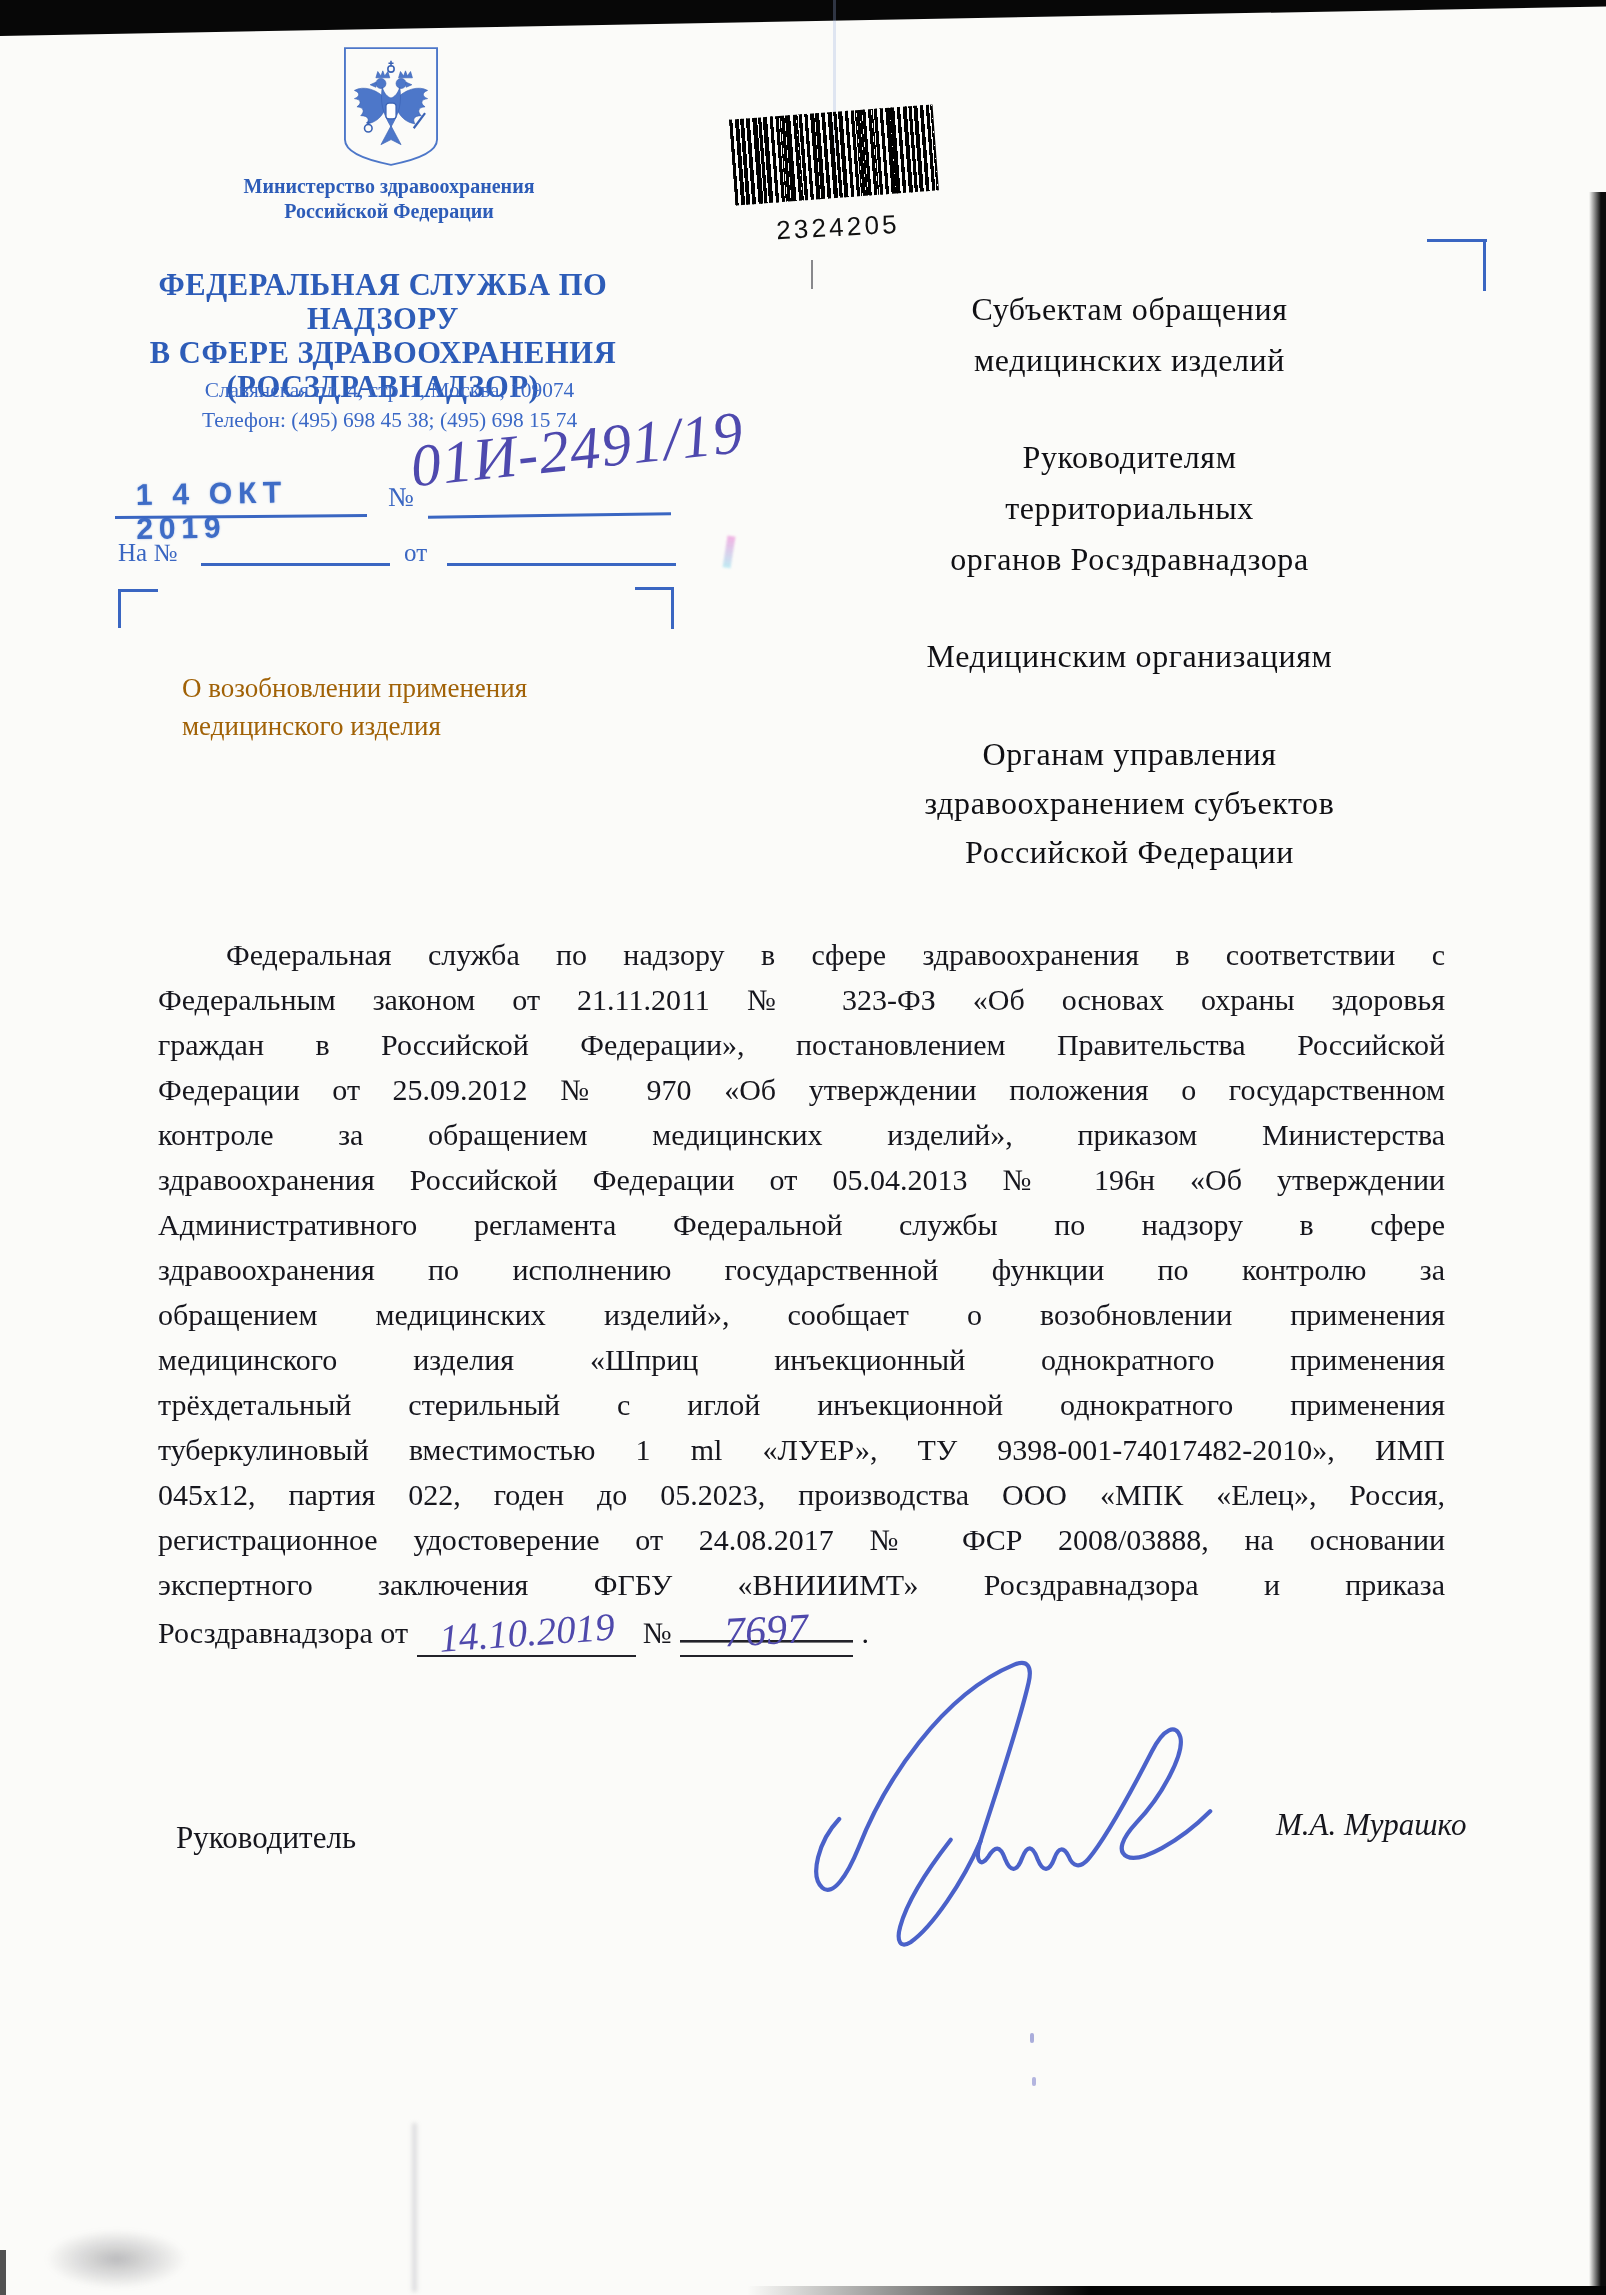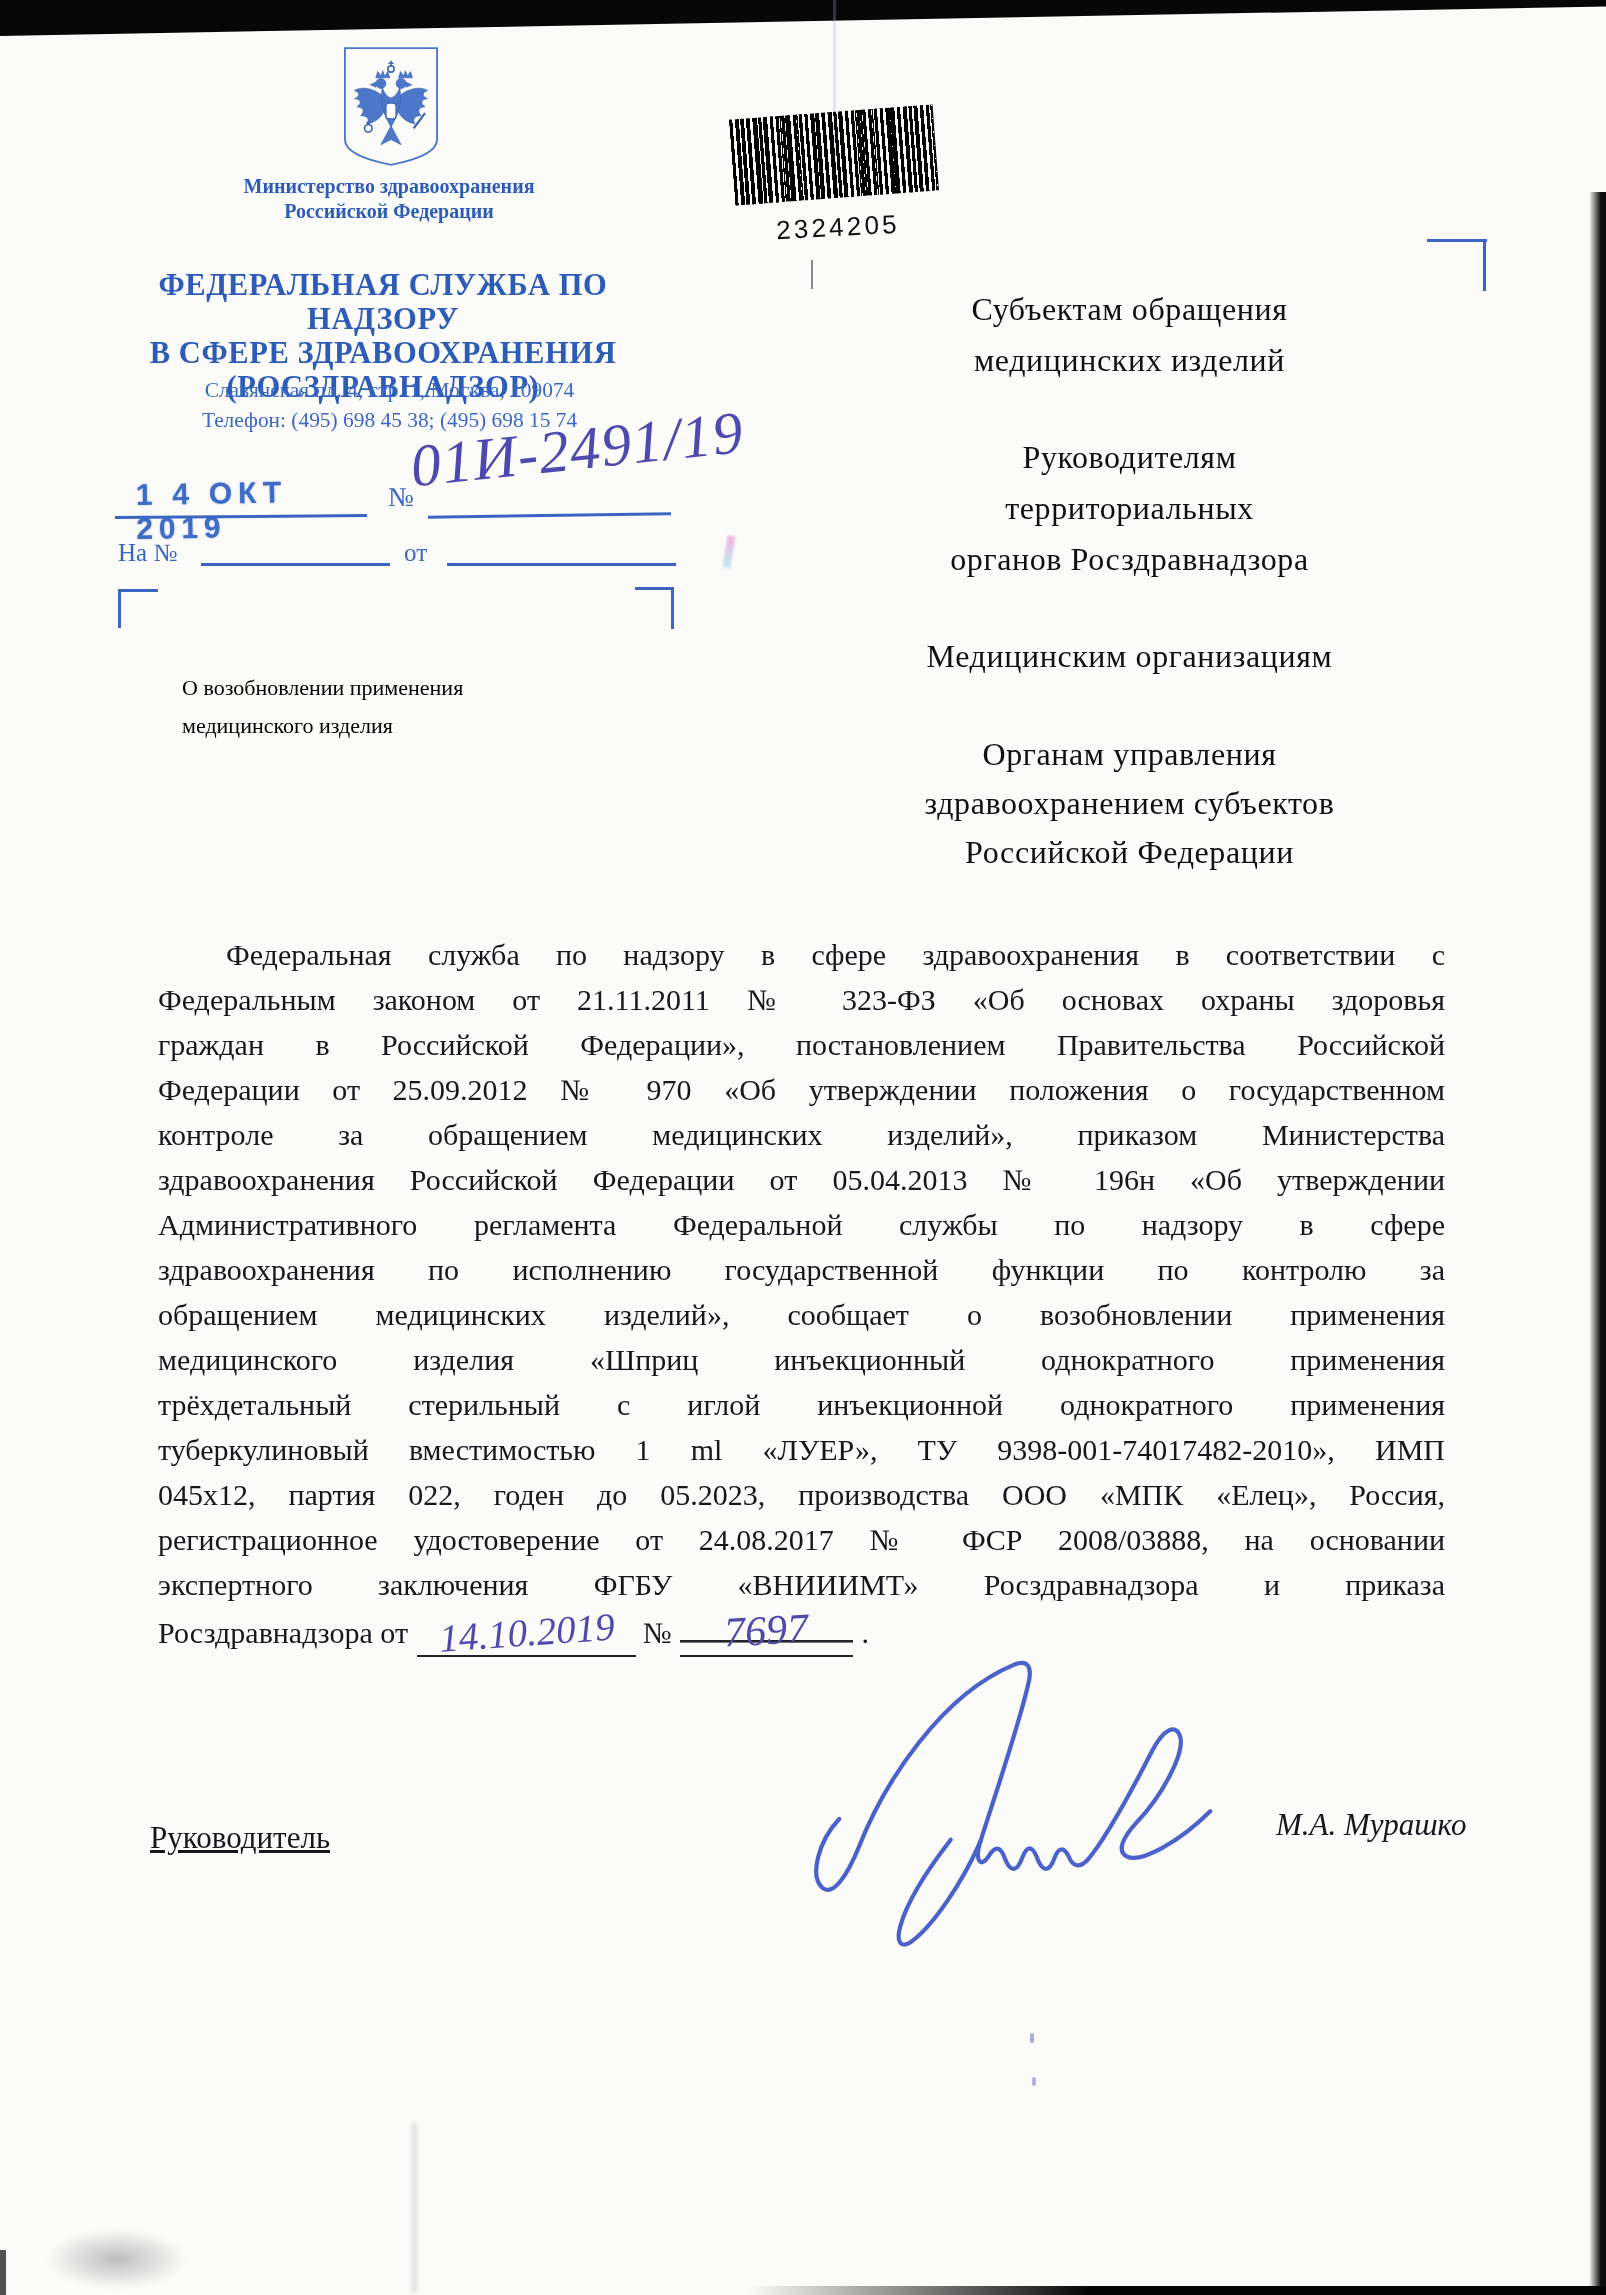--- a/index.html
+++ b/index.html
@@ -51,37 +51,37 @@
   .num-sign{left:388px;top:482px;font-size:27px;color:#3a66c2;}
   .hw-top{left:410px;top:413px;width:377px;transform:rotate(-6deg);
     font-style:italic;font-size:60px;letter-spacing:1.3px;color:#4e49ae;}
   .na-line{font-size:25px;color:#3a66c2;}
   .na-no{left:118px;top:539px;}
   .ot{left:404px;top:539px;}
   .u1{left:201px;top:563px;width:189px;height:2.6px;}
   .u2{left:447px;top:563px;width:229px;height:2.6px;}
   .bracket{background:#3a66c2;}
   
-  .subject{left:182px;top:669px;width:454px;font-size:22px;line-height:38px;color:#000000;}
+  .subject{left:182px;top:669px;width:454px;font-size:27px;line-height:38px;color:#a16207;}
   .rcpt{left:831px;width:597px;text-align:center;font-size:32px;letter-spacing:0.6px;
     line-height:51px;color:#101014;}
   
   .body-text{left:158px;top:932px;width:1287px;font-size:30px;line-height:45px;color:#16161d;}
   .bline{text-align:justify;text-align-last:justify;height:45px;white-space:nowrap;}
   .bline .ind{display:inline-block;width:68px;}
   .bline-last{text-align:left;height:45px;}
   .hw-slot{display:inline-block;border-bottom:2.6px solid #23232a;padding:0 2.6px;text-align:center;}
   .hw-slot .ink{display:inline-block;font-style:italic;color:#4f49ac;}
   .slot-date{width:214px;margin:0 6.5px 0 9px;}
   .slot-date .ink{font-size:39px;transform:rotate(-4deg) translateY(2.6px);}
   .slot-num{width:167px;margin:0 9px;
     background:linear-gradient(#23232a,#23232a) 0 72%/100% 2.6px no-repeat;}
   .slot-num .ink{font-size:42px;transform:rotate(-3deg) translateY(1.3px);}
   
-  .sig-title{left:150px;top:1820px;font-size:31px;text-decoration:underline;}
+  .sig-title{left:176px;top:1820px;font-size:31px;}
   .sig-name{left:1276px;top:1807px;font-size:31px;font-style:italic;}
   .sig-svg{left:786px;top:1649px;}
 </style>
 </head>
 <body>
 
 <div id="page">
 
   <div class="abs top-band"></div>
   <div class="abs right-band"></div>

